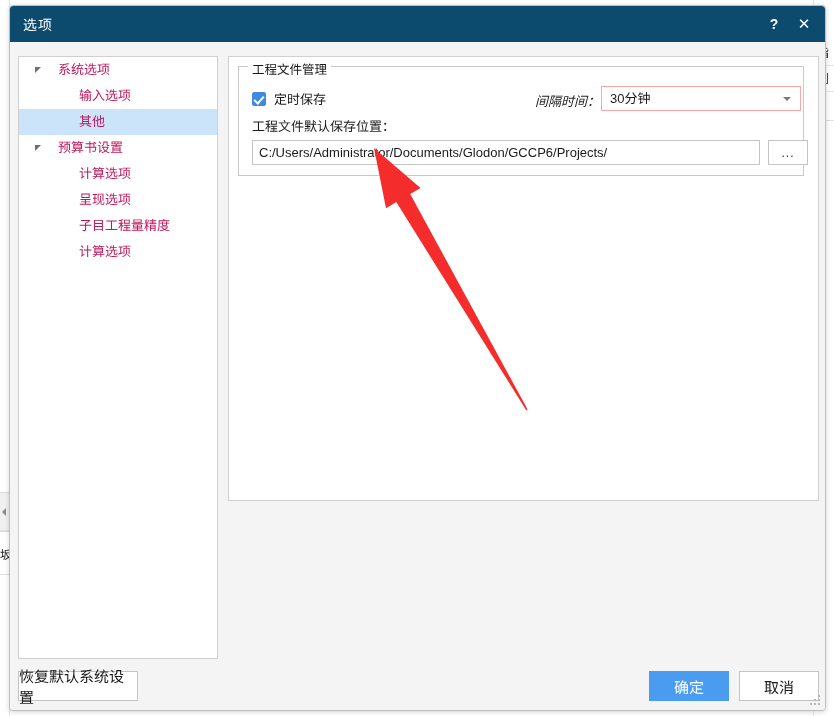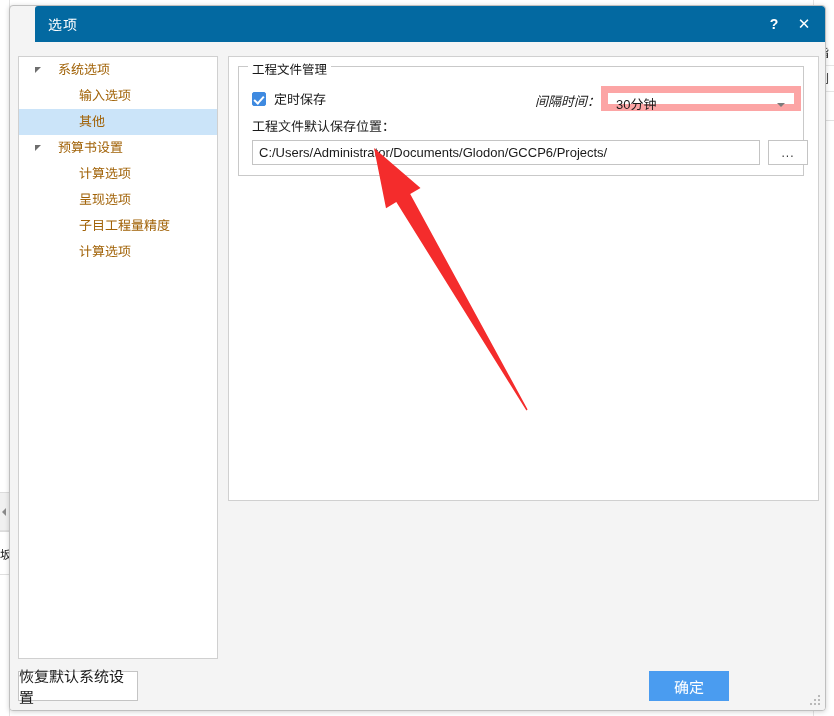--- a/index.html
+++ b/index.html
@@ -101,25 +101,24 @@
     border: 1px solid #bfbfbf;
     border-radius: 4px;
     box-sizing: border-box;
     box-shadow: 0 1px 5px rgba(0,0,0,0.18);
     overflow: hidden;
   }
 
   .titlebar {
     position: relative;
     height: 36px;
-    background: #0369a1;
+    background: #0c4a6e;
     border-radius: 3px 3px 0 0;
     display: flex;
     align-items: center;
-    margin-left: 25px;
   }
   .title-text {
     margin-left: 13px;
     color: #ffffff;
     font-size: 14px;
     letter-spacing: 1px;
   }
   .title-buttons {
     position: absolute;
     right: 6px;
@@ -157,21 +156,21 @@
     background: #ffffff;
     border: 1px solid #d0d0d0;
     box-sizing: border-box;
     overflow: hidden;
   }
   .tree-node {
     position: relative;
     height: 26px;
     line-height: 26px;
     font-size: 13px;
-    color: #a16207;
+    color: #be185d;
     cursor: default;
     white-space: nowrap;
   }
   .tree-node.root { padding-left: 39px; }
   .tree-node.child { padding-left: 60px; }
   .tree-node.selected { background: #cbe4f9; }
   .tree-expander {
     position: absolute;
     left: 16px;
     top: 10px;
@@ -257,21 +256,21 @@
     white-space: nowrap;
     font-style: italic;
   }
   .combo {
     position: absolute;
     left: 362px;
     top: 19px;
     width: 200px;
     height: 25px;
     background: #ffffff;
-    border: 7px solid #fca5a5;
+    border: 1px solid #fca5a5;
     box-sizing: border-box;
     cursor: default;
   }
   .combo-value {
     position: absolute;
     left: 8px;
     top: 0;
     line-height: 23px;
     font-size: 13px;
     color: #1a1a1a;
@@ -467,20 +466,21 @@
         </div>
 
         <div class="path-label">工程文件默认保存位置：</div>
         <div class="path-input">C:/Users/Administrator/Documents/Glodon/GCCP6/Projects/</div>
         <div class="browse-btn">...</div>
       </div>
     </div>
 
     <div class="btn btn-restore">恢复默认系统设置</div>
     <div class="btn btn-ok">确定</div>
+    <div class="btn btn-cancel">取消</div>
 
     <div class="resize-grip">
       <i style="left:0;top:8px;"></i>
         <i style="left:4px;top:8px;"></i>
         <i style="left:8px;top:8px;"></i>
       <i style="left:4px;top:4px;"></i>
         <i style="left:8px;top:4px;"></i>
       <i style="left:8px;top:0;"></i>
     </div>
   </div>

